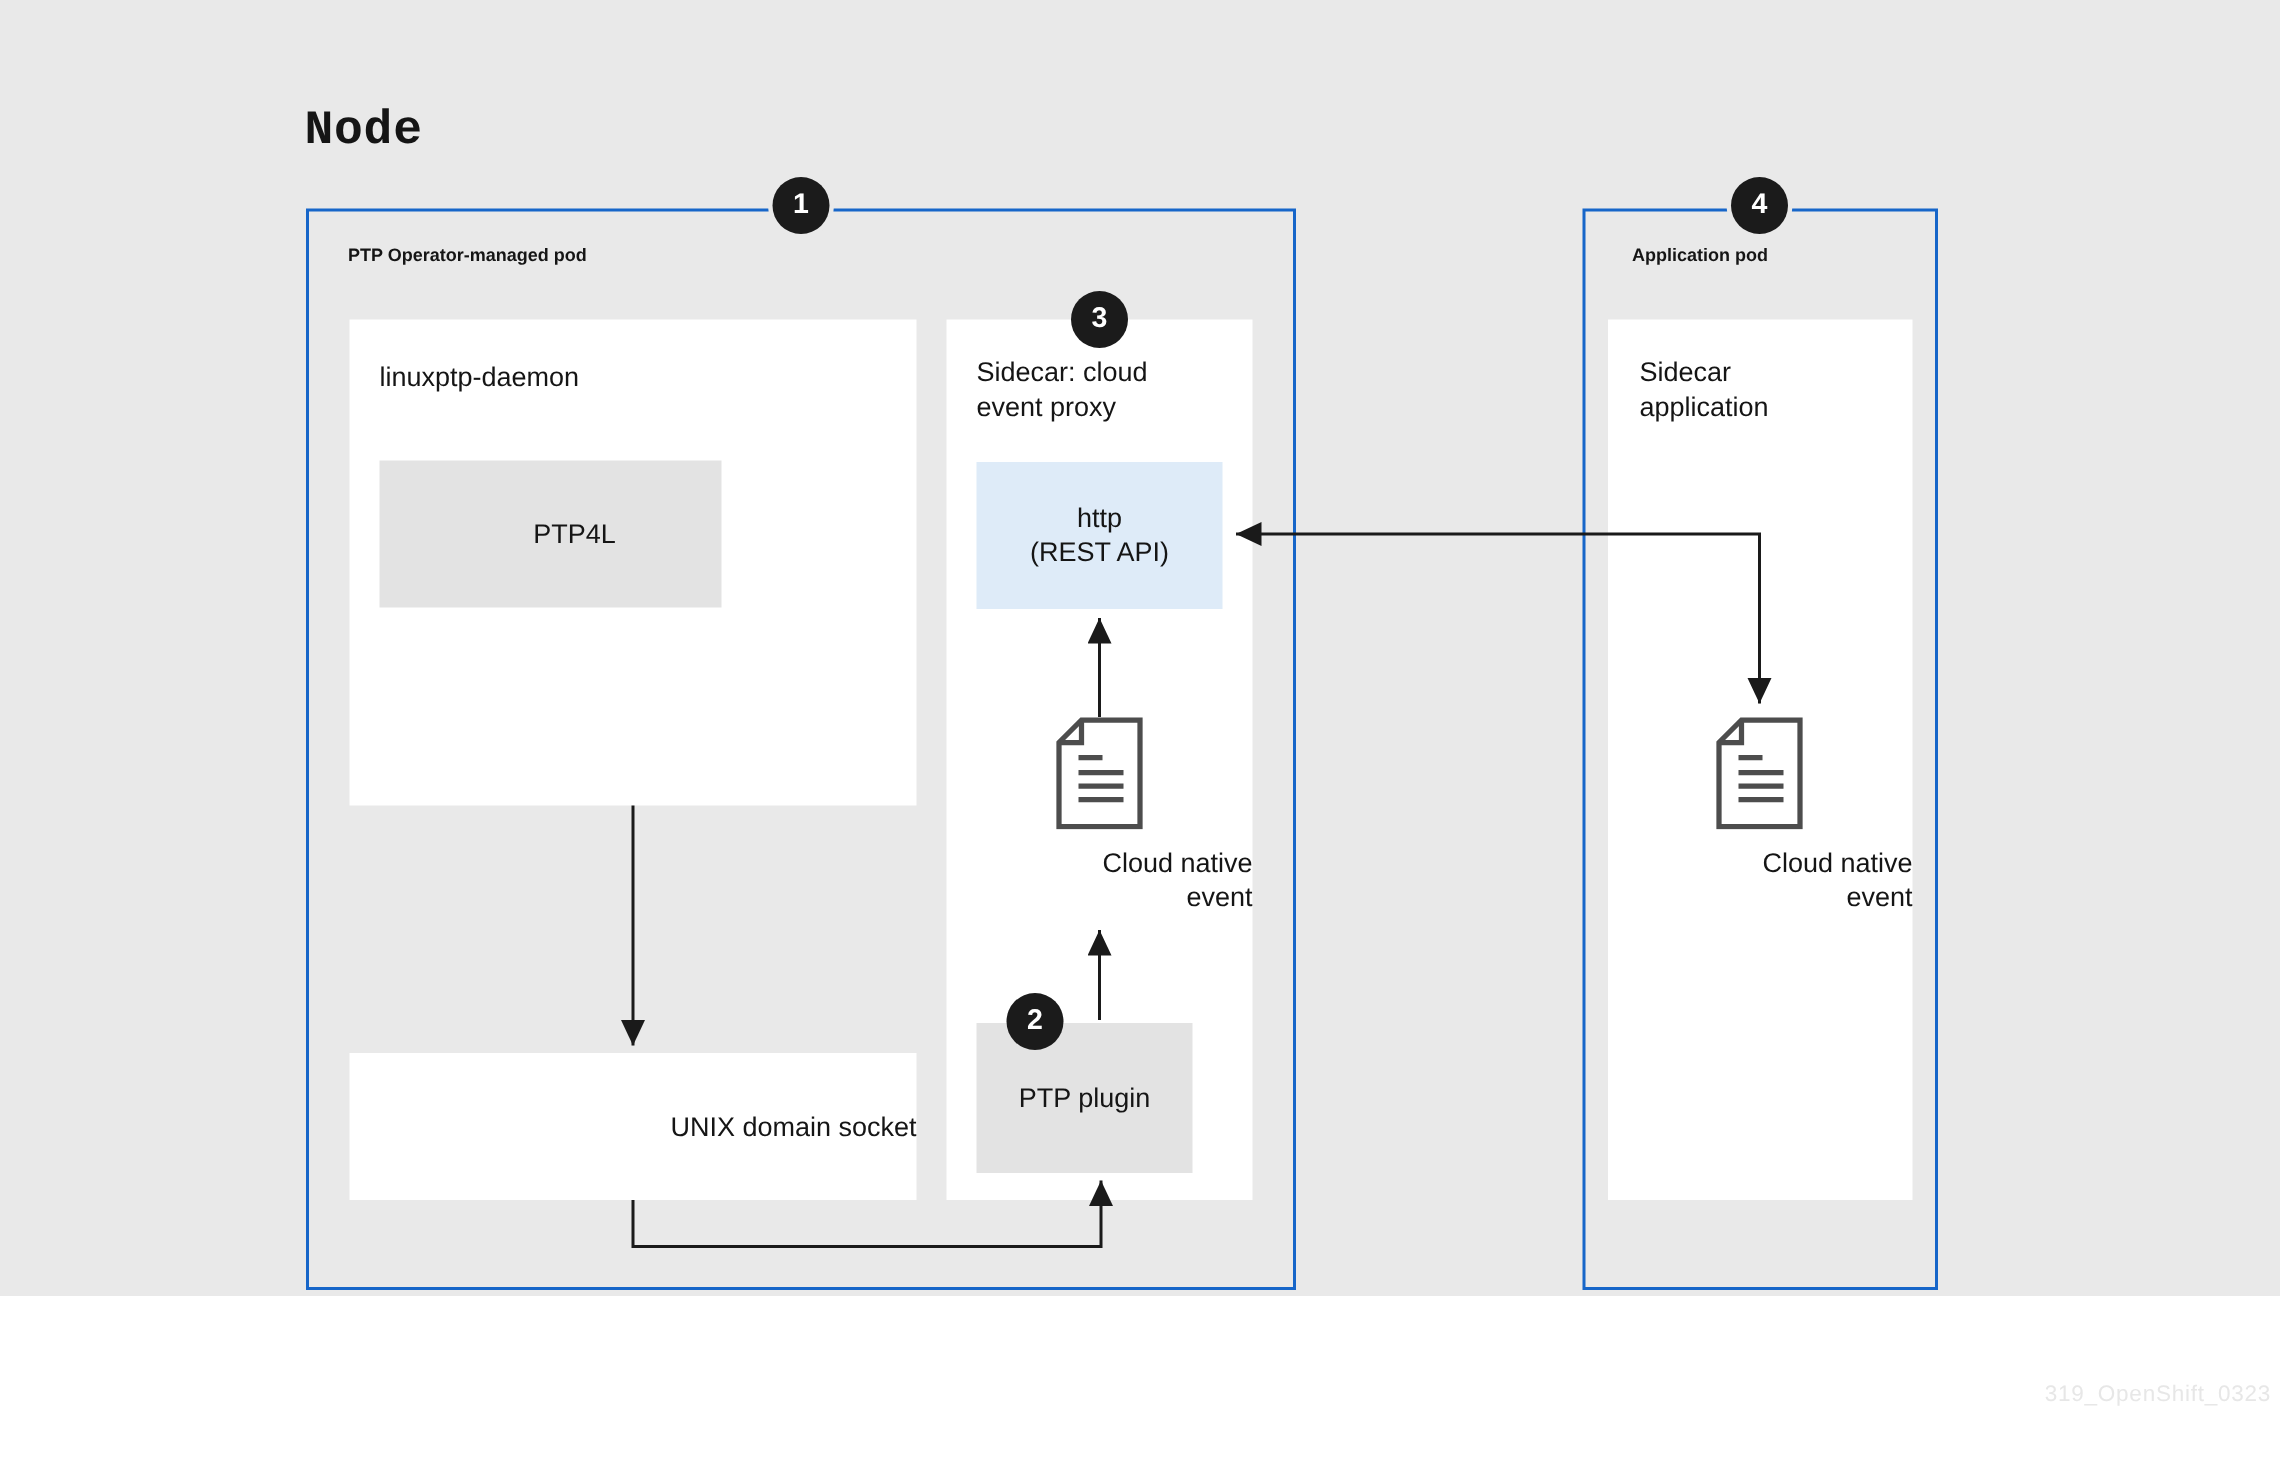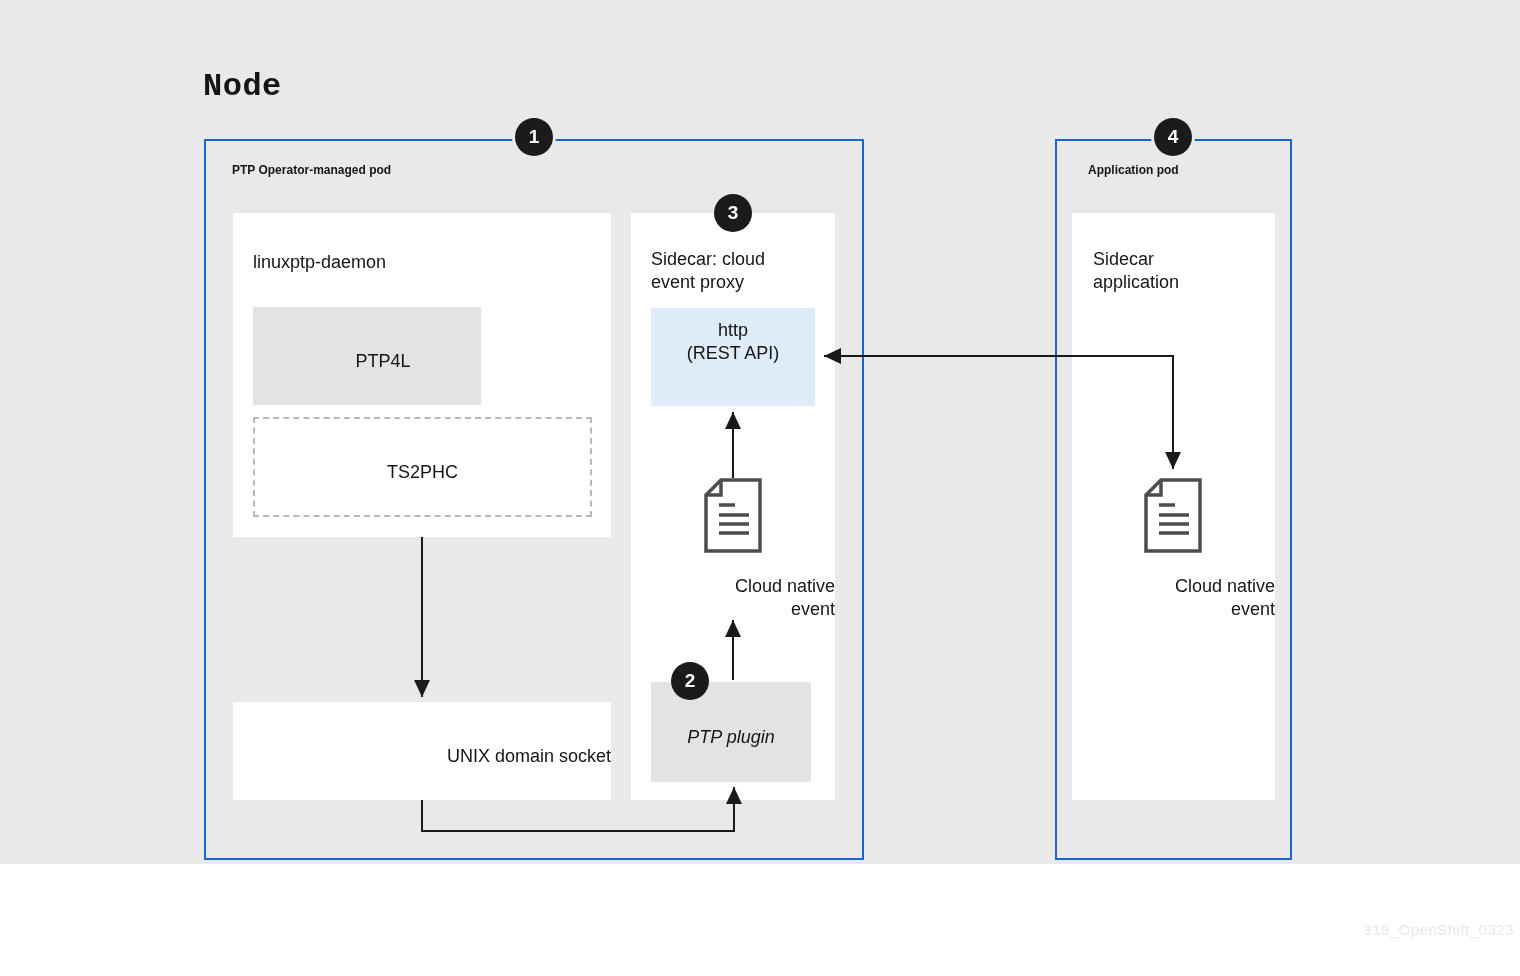--- a/index.html
+++ b/index.html
@@ -72,25 +72,25 @@
     left:253px; top:417px; width:339px; height:100px;
     border:2px dashed var(--dashed-border);
     background:transparent;
     box-sizing:border-box;
     display:flex; align-items:center; justify-content:center;
     z-index:2;
   }
   .http-box{
     left:651px; top:308px; width:164px; height:98px;
     background:var(--http-fill);
-    display:flex; justify-content:center;
+    display:flex; align-items:center; justify-content:center;
     text-align:center; z-index:2;
   }
-  .plugin-box{ left:651px; top:682px; width:160px; height:100px;font-style:italic; }
-  .box-label{ font-size:18px; line-height:23px;margin-top:11px; }
+  .plugin-box{ left:651px; top:682px; width:144px; height:100px; }
+  .box-label{ font-size:18px; line-height:23px; }
   .multiline{ white-space:pre-line; }
   .inbox-label{ z-index:2; }
   .event-label{
     text-align:right; z-index:2;
   }
   .event-label-sidecar{ left:631px; top:564px; width:204px; }
   .event-label-app{ left:1072px; top:564px; width:203px; }
   .badge{
     width:38px; height:38px; border-radius:50%;
     background:var(--badge-bg); color:var(--badge-text);
@@ -129,23 +129,20 @@
   <div class="abs node-title">Node</div>
 
   <div class="abs pod pod-ptp"></div>
   <div class="abs pod-label" style="left:232px; top:163px;">PTP Operator-managed pod</div>
 
   <div class="abs whitebox daemon-box"></div>
   <div class="abs box-label inbox-label" style="left:253px; top:240px;">linuxptp-daemon</div>
 
   <div class="abs graybox ptp4l-box">
     <span class="box-label">PTP4L</span>
-  </div>
-  <div class="abs ts2phc-box">
-    <span class="box-label">TS2PHC</span>
   </div>
 
   <div class="abs whitebox unix-box">
     <span class="box-label">UNIX domain socket</span>
   </div>
 
   <div class="abs whitebox sidecar-box"></div>
   <div class="abs box-label multiline inbox-label" style="left:651px; top:237px;">Sidecar: cloud
 event proxy</div>
 

